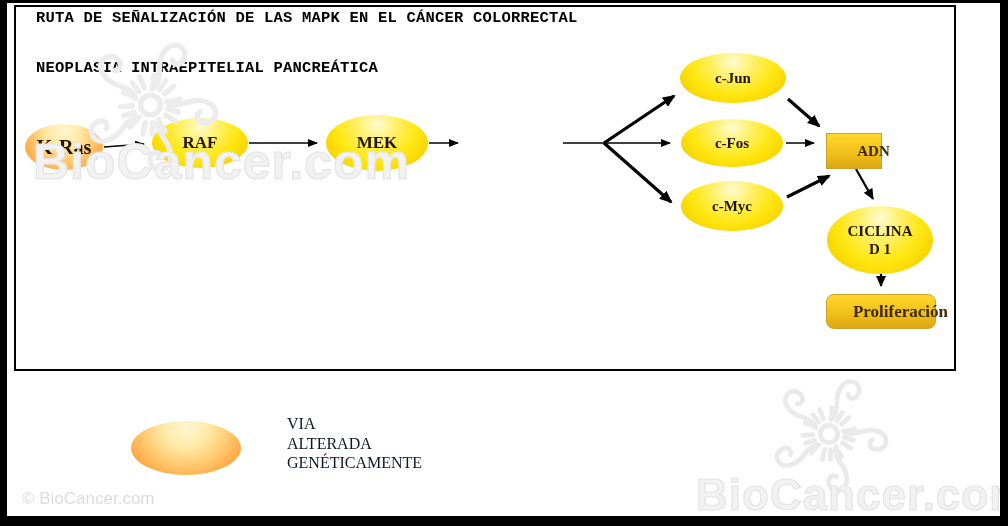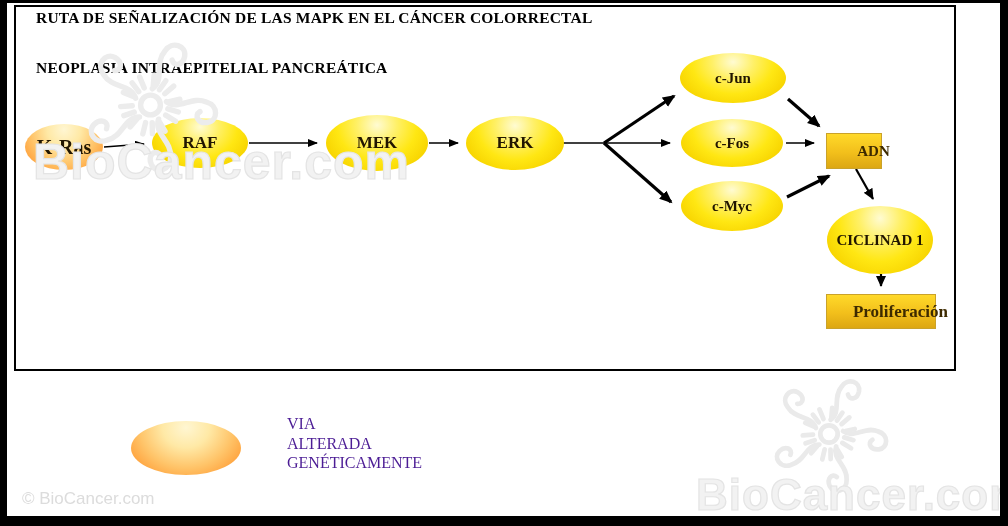--- a/index.html
+++ b/index.html
@@ -10,21 +10,21 @@
     border-right:8px solid #000;border-bottom:10px solid #000;
     overflow:hidden;
     font-family:"Liberation Serif", serif;
   }
   .dbox{
     position:absolute;left:7px;top:2px;width:942px;height:366px;
     border:2px solid #000;background:transparent;box-sizing:border-box;
   }
   .title,.subtitle{
     position:absolute;font-weight:bold;font-size:15.5px;color:#000;
-    white-space:nowrap;letter-spacing:.2px;
+    white-space:nowrap;letter-spacing:.2px;font-family:Liberation Mono, monospace;
   }
   .title{left:29px;top:6px;}
   .subtitle{left:29px;top:56px;}
 
   svg.edges{position:absolute;left:0;top:0;pointer-events:none;}
 
   .node{
     position:absolute;display:flex;align-items:center;justify-content:center;
     text-align:center;font-weight:bold;color:#211500;
   }
@@ -40,29 +40,29 @@
     border:1px solid #caa22a;box-sizing:border-box;color:#3d2a00;padding-left:39px;
   }
   .n-kras{left:18px;top:121px;width:78px;height:46px;font-size:20px;}
   .n-raf{left:145px;top:115px;width:96px;height:50px;font-size:17px;}
   .n-mek{left:319px;top:112px;width:102px;height:56px;font-size:17px;}
   .n-erk{left:459px;top:113px;width:98px;height:54px;font-size:17px;}
   .n-cjun{left:673px;top:50px;width:106px;height:50px;font-size:15px;}
   .n-cfos{left:674px;top:116px;width:102px;height:48px;font-size:15px;}
   .n-cmyc{left:674px;top:178px;width:102px;height:50px;font-size:15px;text-align:center;}
   .n-adn{left:819px;top:130px;width:56px;height:36px;font-size:15px;}
-  .n-ciclina{left:820px;top:203px;width:106px;height:68px;font-size:15px;flex-direction:row;line-height:18px;}
-  .n-prolif{left:819px;top:291px;width:110px;height:35px;font-size:17px;}
+  .n-ciclina{left:820px;top:203px;width:106px;height:68px;font-size:15px;flex-direction:column;line-height:18px;}
+  .n-prolif{left:819px;top:291px;width:110px;height:35px;font-size:17px;border-radius:8px;}
 
   .legend-sym{
     position:absolute;left:124px;top:418px;width:110px;height:54px;border-radius:50%;
     background:radial-gradient(ellipse at 50% 12%, #fff6d2 0%, #ffe9a6 30%, #ffc469 60%, #ffa03a 85%, #ff9327 100%);
   }
   .legend-text{
-    position:absolute;left:280px;top:411px;font-size:16px;line-height:19.5px;color:#4c1d95;
+    position:absolute;left:280px;top:411px;font-size:16px;line-height:19.5px;color:#0f172a;
     font-weight:normal;
   }
 
   .flower{position:absolute;pointer-events:none;}
   .flower-tl{left:51px;top:12px;width:185px;height:180px;}
   .flower-br{left:741px;top:352px;width:162px;height:158px;}
   .wm-text{
     position:absolute;font-family:"Liberation Sans", sans-serif;font-weight:bold;
     color:#f2f2f2;-webkit-text-stroke:1.2px #e4e4e4;
     pointer-events:none;white-space:nowrap;letter-spacing:1px;
@@ -137,23 +137,20 @@
 
   <div class="node ellipse orange n-kras">
     <span>K-Ras</span>
   </div>
   <div class="node ellipse n-raf">
     <span>RAF</span>
   </div>
   <div class="node ellipse n-mek">
     <span>MEK</span>
   </div>
-  <div class="node ellipse n-erk">
-    <span>ERK</span>
-  </div>
   <div class="node ellipse n-cjun">
     <span>c-Jun</span>
   </div>
   <div class="node ellipse n-cfos">
     <span>c-Fos</span>
   </div>
   <div class="node ellipse n-cmyc">
     <span>c-Myc</span>
   </div>
   <div class="node goldbox n-adn">

